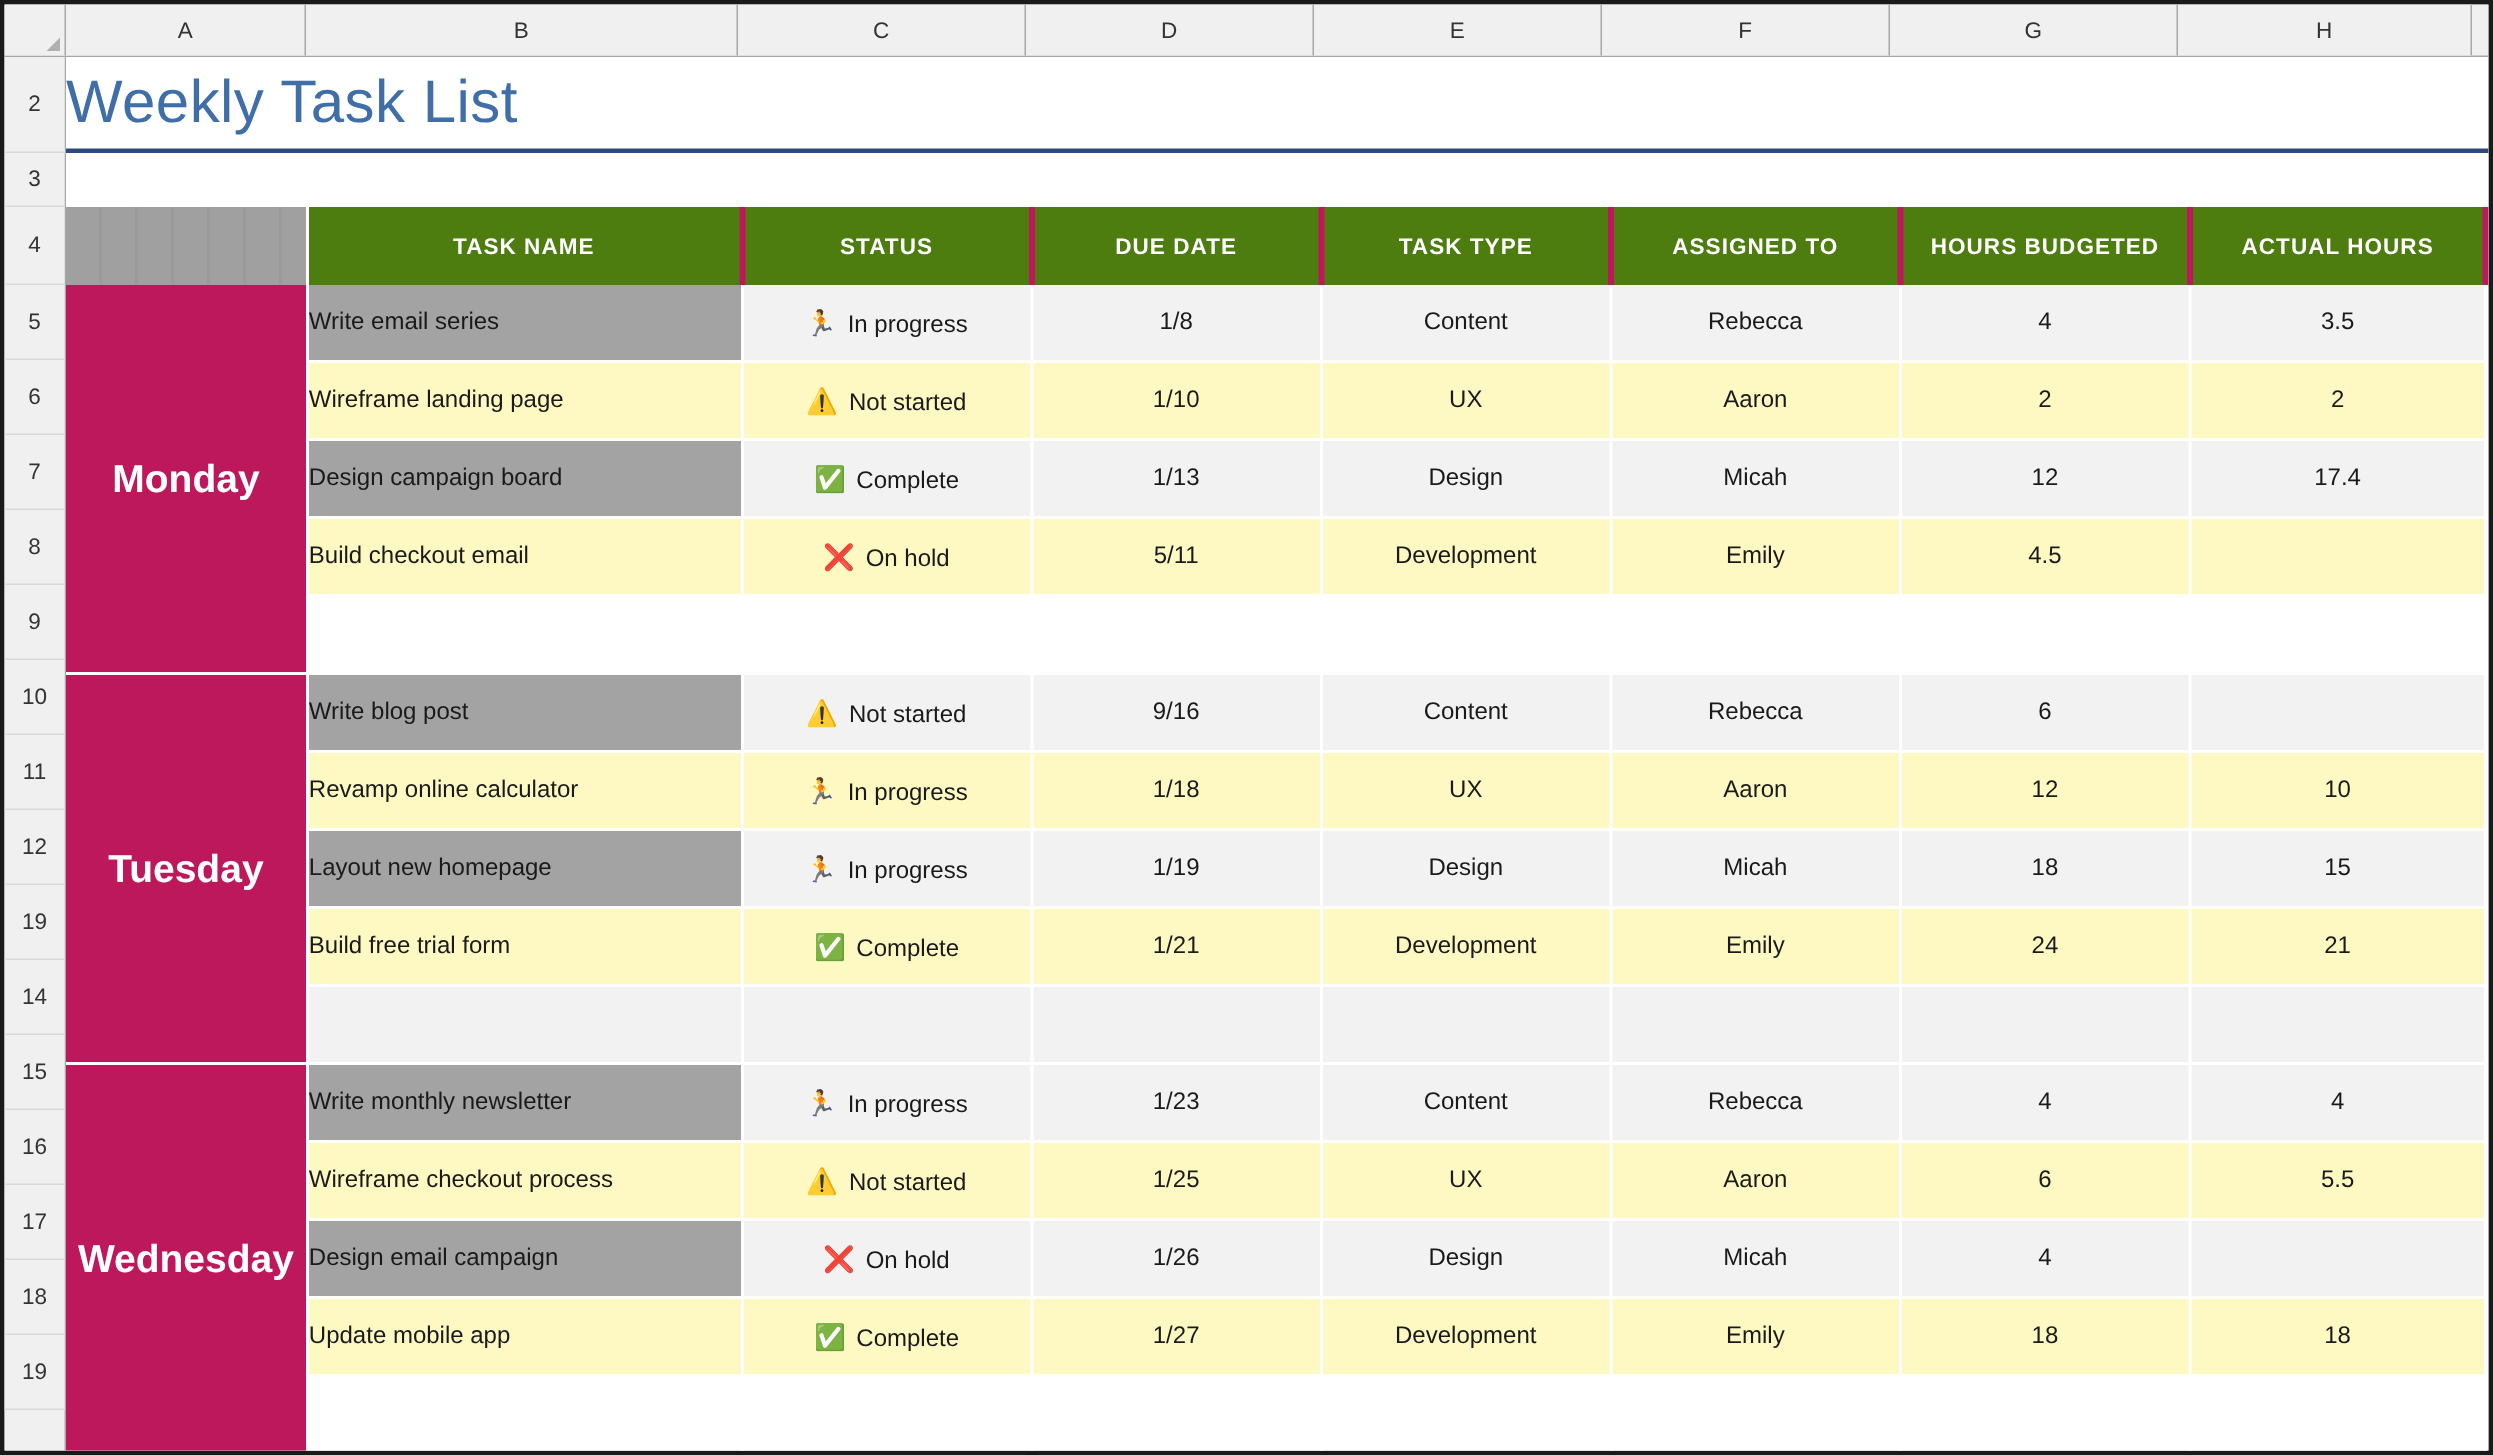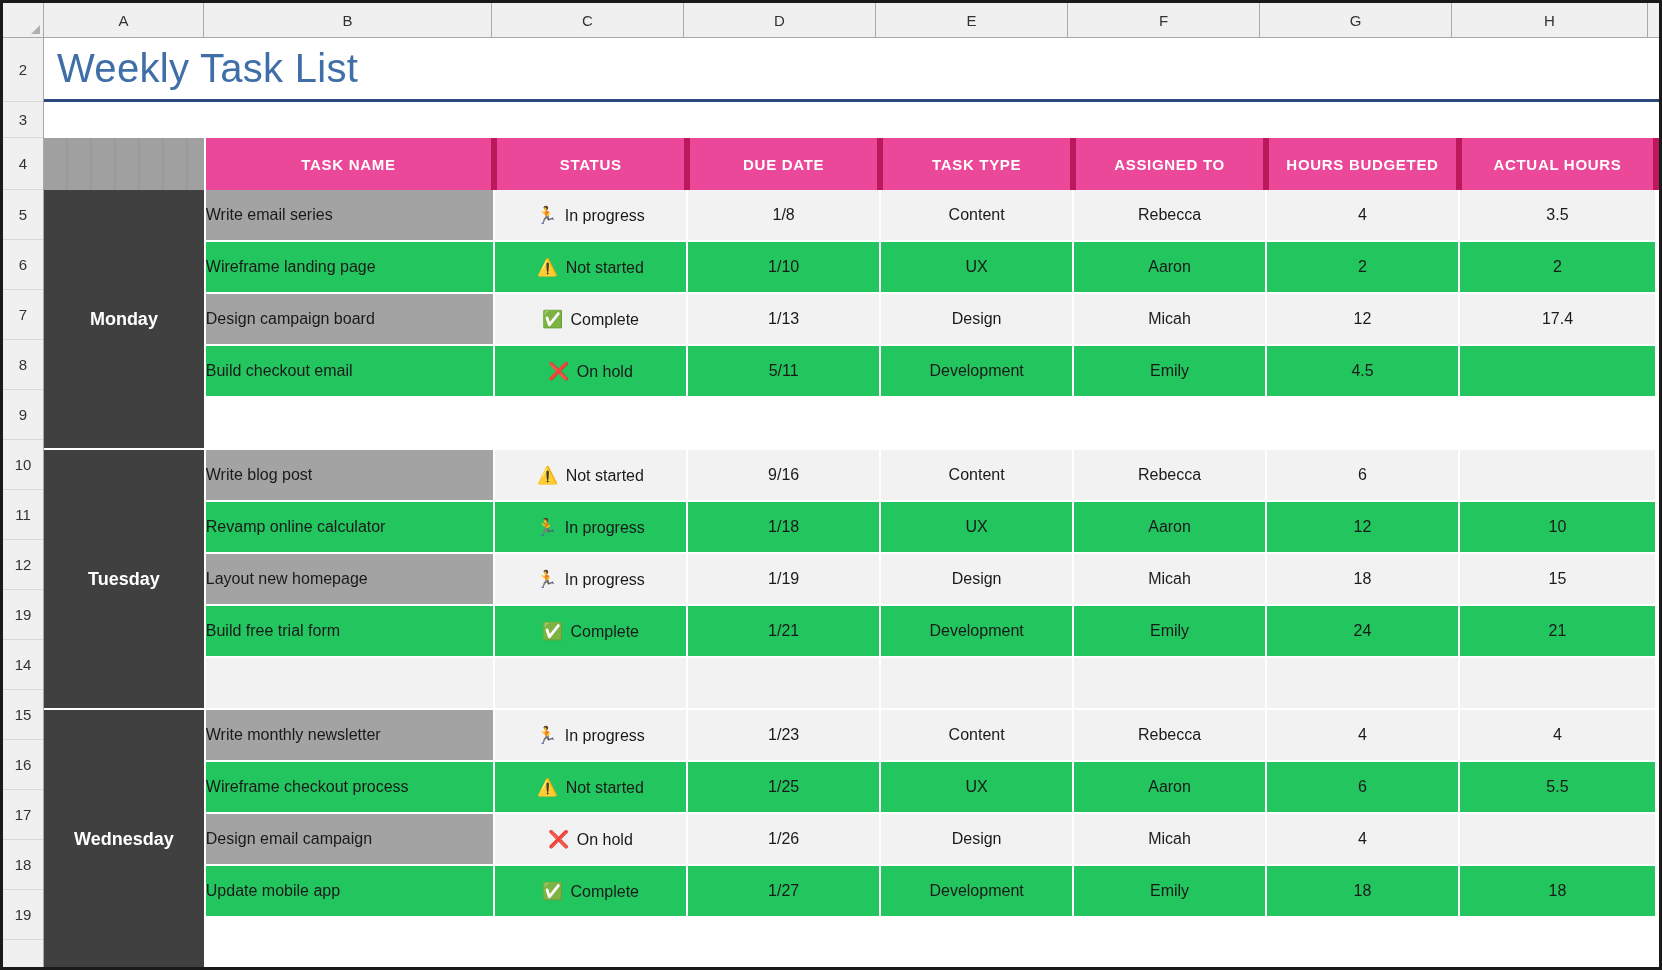--- a/index.html
+++ b/index.html
@@ -90,21 +90,20 @@
     flex: 1 1 auto;
     position: relative;
     background: #ffffff;
   }
 
   
   .title-band {
     height: 64px;
     display: flex;
     align-items: center;
-    padding-left: 13px;
     box-sizing: border-box;
     border-bottom: 3px solid #2e4a7d;
   }
   .title-text {
     font-size: 40px;
     color: #3f6ea8;
     font-weight: 400;
     letter-spacing: 0.3px;
   }
   .gap-band { height: 36px; background: #ffffff; }
@@ -113,27 +112,27 @@
   table.tasks {
     border-collapse: collapse;
     width: 100%;
     table-layout: fixed;
   }
   table.tasks th, table.tasks td {
     padding: 0;
     margin: 0;
   }
   thead th {
-    background: #ec4899;
+    background: #4d7c0f;
     color: #ffffff;
     font-size: 15px;
     font-weight: bold;
     letter-spacing: 0.7px;
     height: 52px;
-    border-right: 6px solid #be185d;
+    border-right: 4px solid #be185d;
     text-align: center;
     vertical-align: middle;
   }
   thead th.day-corner {
     background: #a0a0a0;
     border-right: 2px solid #ffffff;
   }
   thead th.day-corner .stripes {
     height: 52px;
     width: 100%;
@@ -142,43 +141,43 @@
   }
   tbody td {
     height: 50px;
     font-size: 16px;
     color: #1a1a1a;
     border-right: 2px solid #ffffff;
     border-bottom: 2px solid #ffffff;
     vertical-align: middle;
   }
   td.day-cell {
-    background: #404040;
+    background: #be185d;
     color: #ffffff;
-    font-size: 18px;
+    font-size: 26px;
     font-weight: bold;
     text-align: center;
     vertical-align: middle;
     border-right: 2px solid #ffffff;
     border-bottom: 2px solid #ffffff;
   }
   td.taskname {
     background: #a3a3a3;
     padding-left: 9px;
     text-align: left;
   }
   td.status {
     background: #f2f2f2;
     padding-left: 17px;
     text-align: center;
     white-space: nowrap;
   }
   td.status .ic { margin-right: 7px; font-size: 17px; }
   td.center { background: #f2f2f2; text-align: center; }
-  tr.alt td.taskname, tr.alt td.status, tr.alt td.center { background: #22c55e; }
+  tr.alt td.taskname, tr.alt td.status, tr.alt td.center { background: #fef9c3; }
   tr.spacer td { height: 50px; }
   tr.spacer td.taskname, tr.spacer td.status, tr.spacer td.center { background: #f2f2f2; }
   tr.spacer.blankwhite td.taskname, tr.spacer.blankwhite td.status, tr.spacer.blankwhite td.center { background: #ffffff; }
 
   
   col.w-a { width: 160px; }
   col.w-b { width: 288px; }
   col.w-c { width: 192px; }
   col.w-d { width: 192px; }
   col.w-e { width: 192px; }

